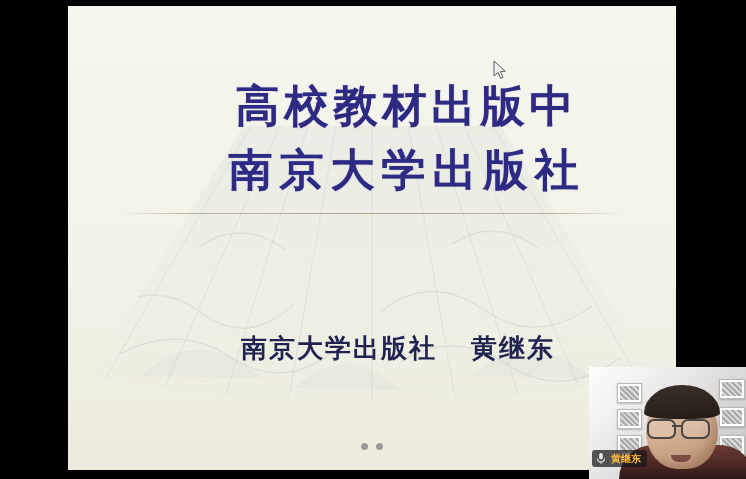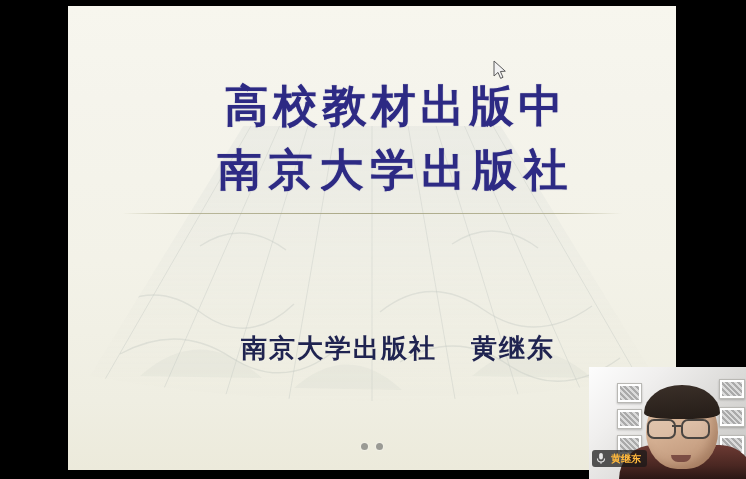--- a/index.html
+++ b/index.html
@@ -73,20 +73,21 @@
        rgba(190,188,160,0) 100%);
   }
 
   
   #title-block {
     position: absolute;
     left: 0;
     top: 68px;
     width: 656px;
     text-align: center;
+    padding-left: 11px;
   }
   .title-line {
     color: #2d2a84;
     font-family: "DejaVu Sans", "Liberation Sans", sans-serif;
     font-size: 44px;
     font-weight: 700;
     letter-spacing: 5px;
     line-height: 64px;
     white-space: nowrap;
     text-shadow: 0 0 1px rgba(45,42,132,0.55);

